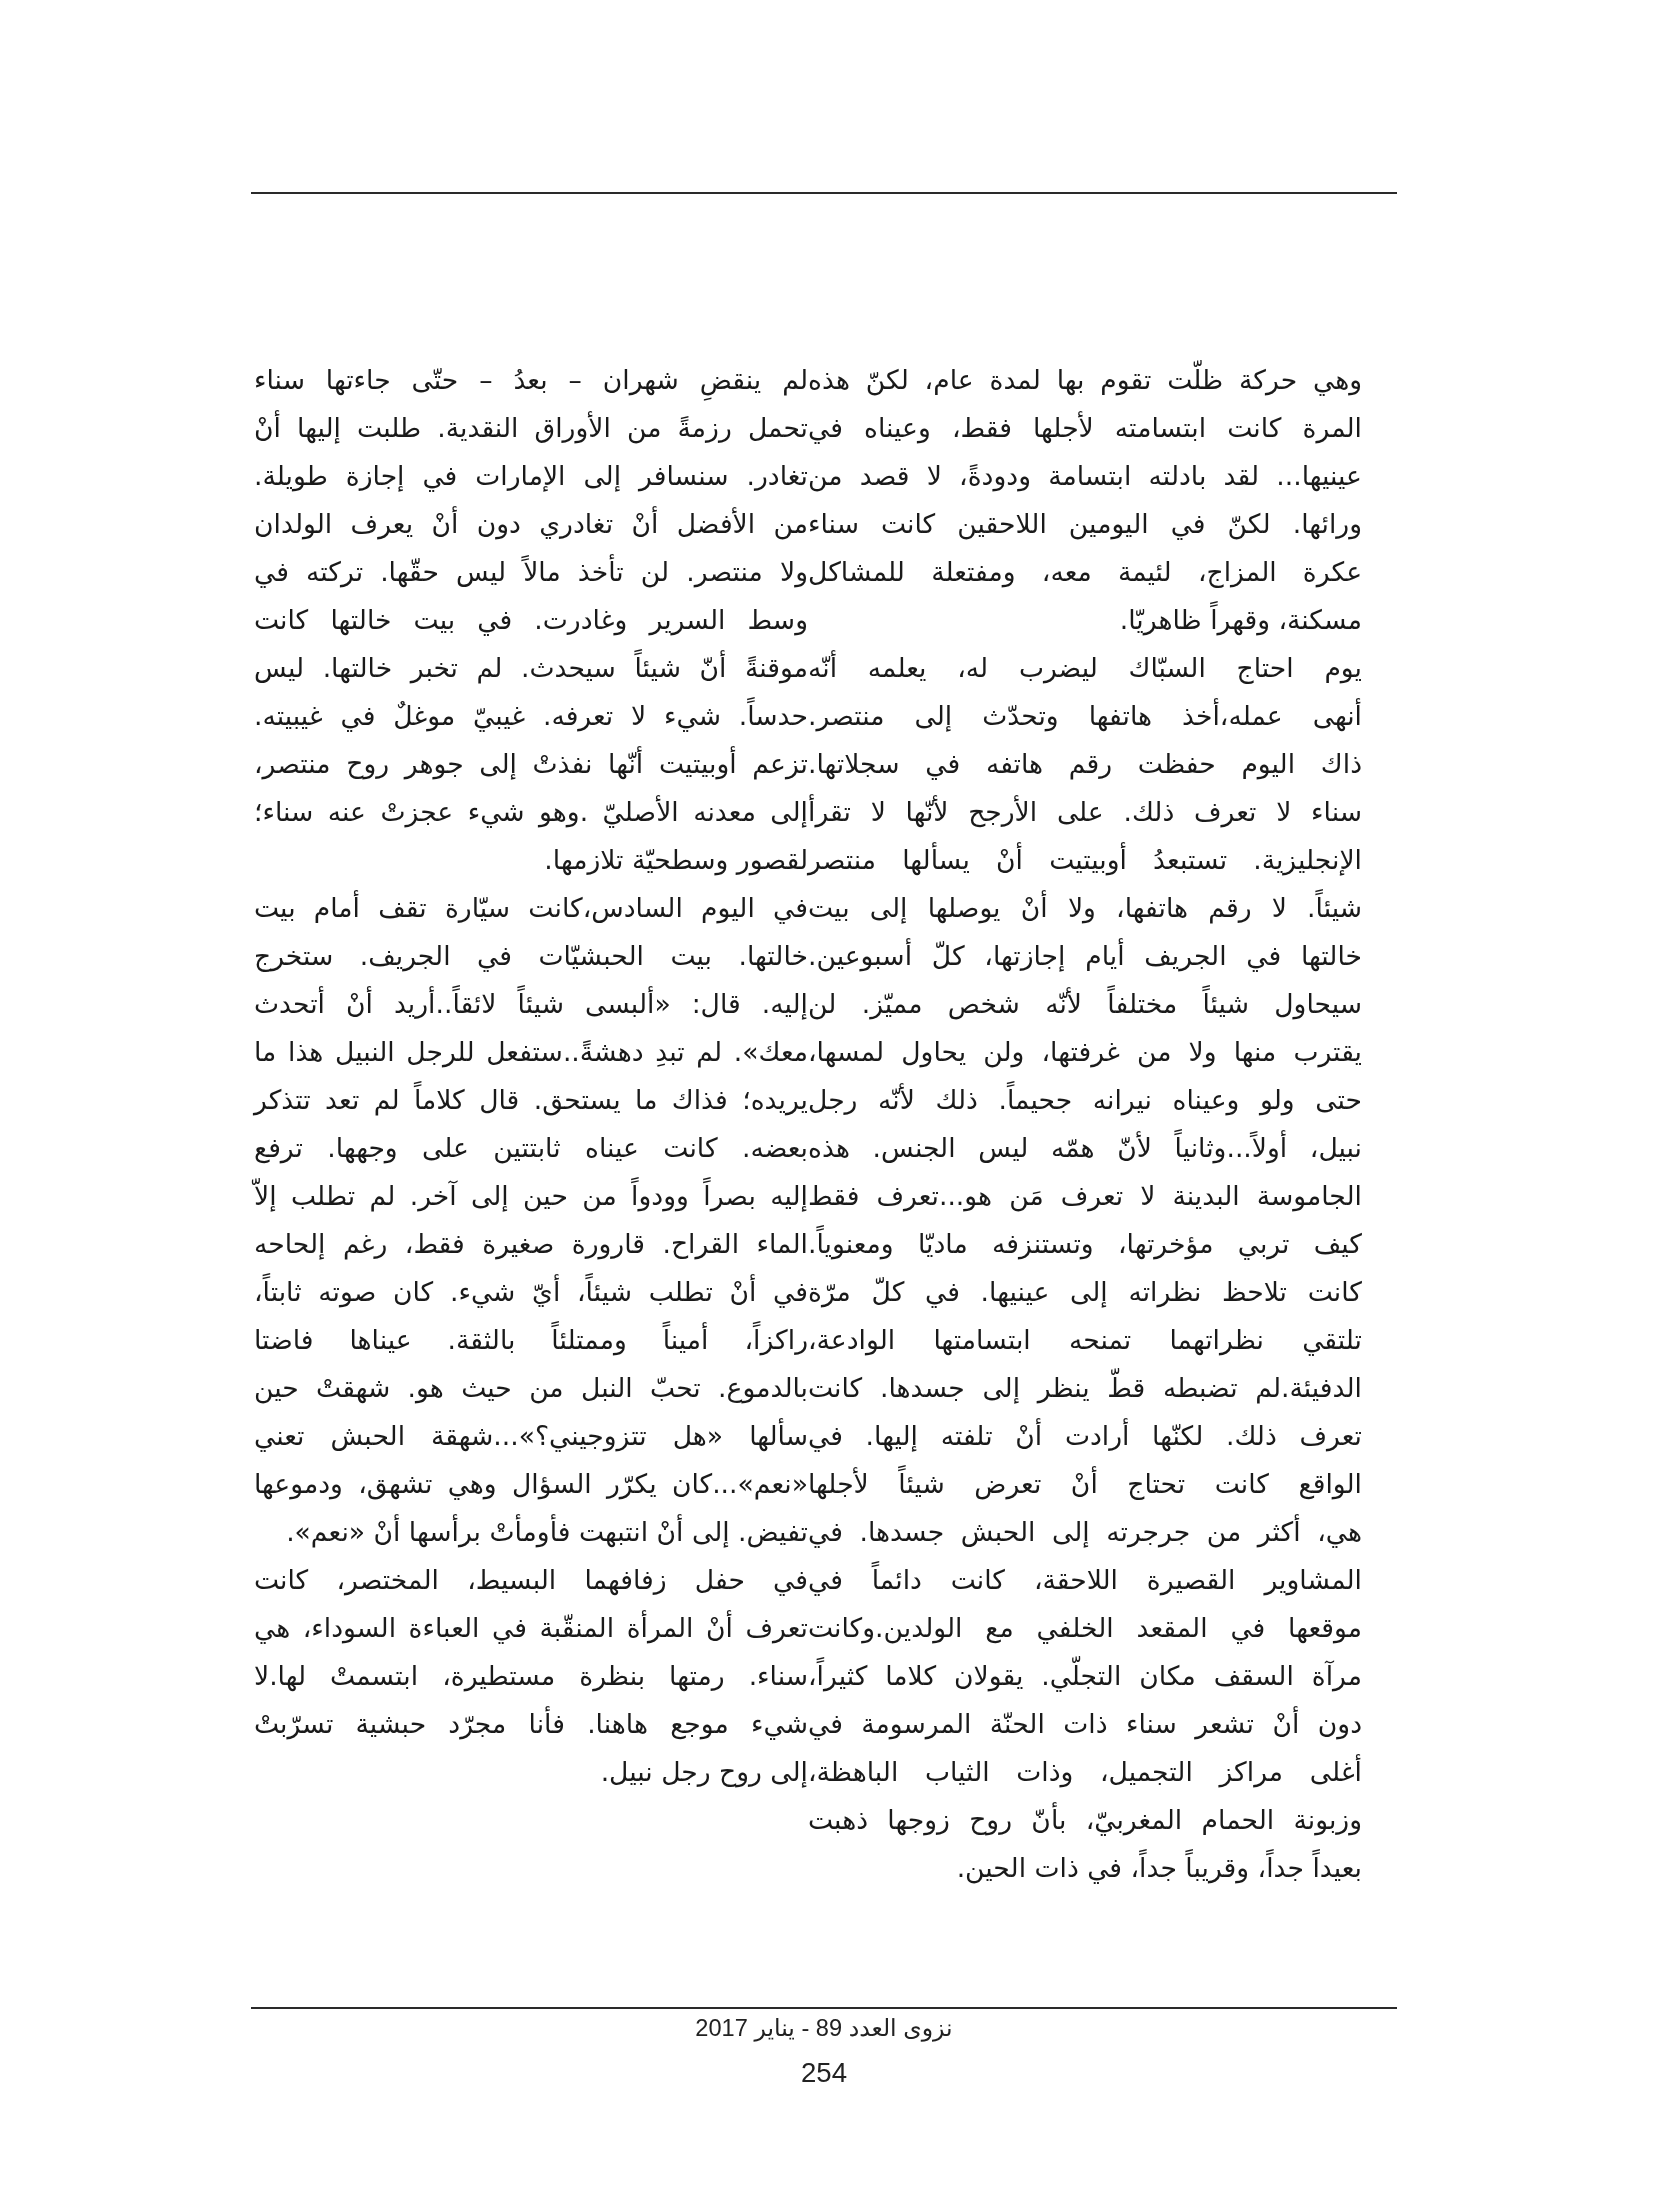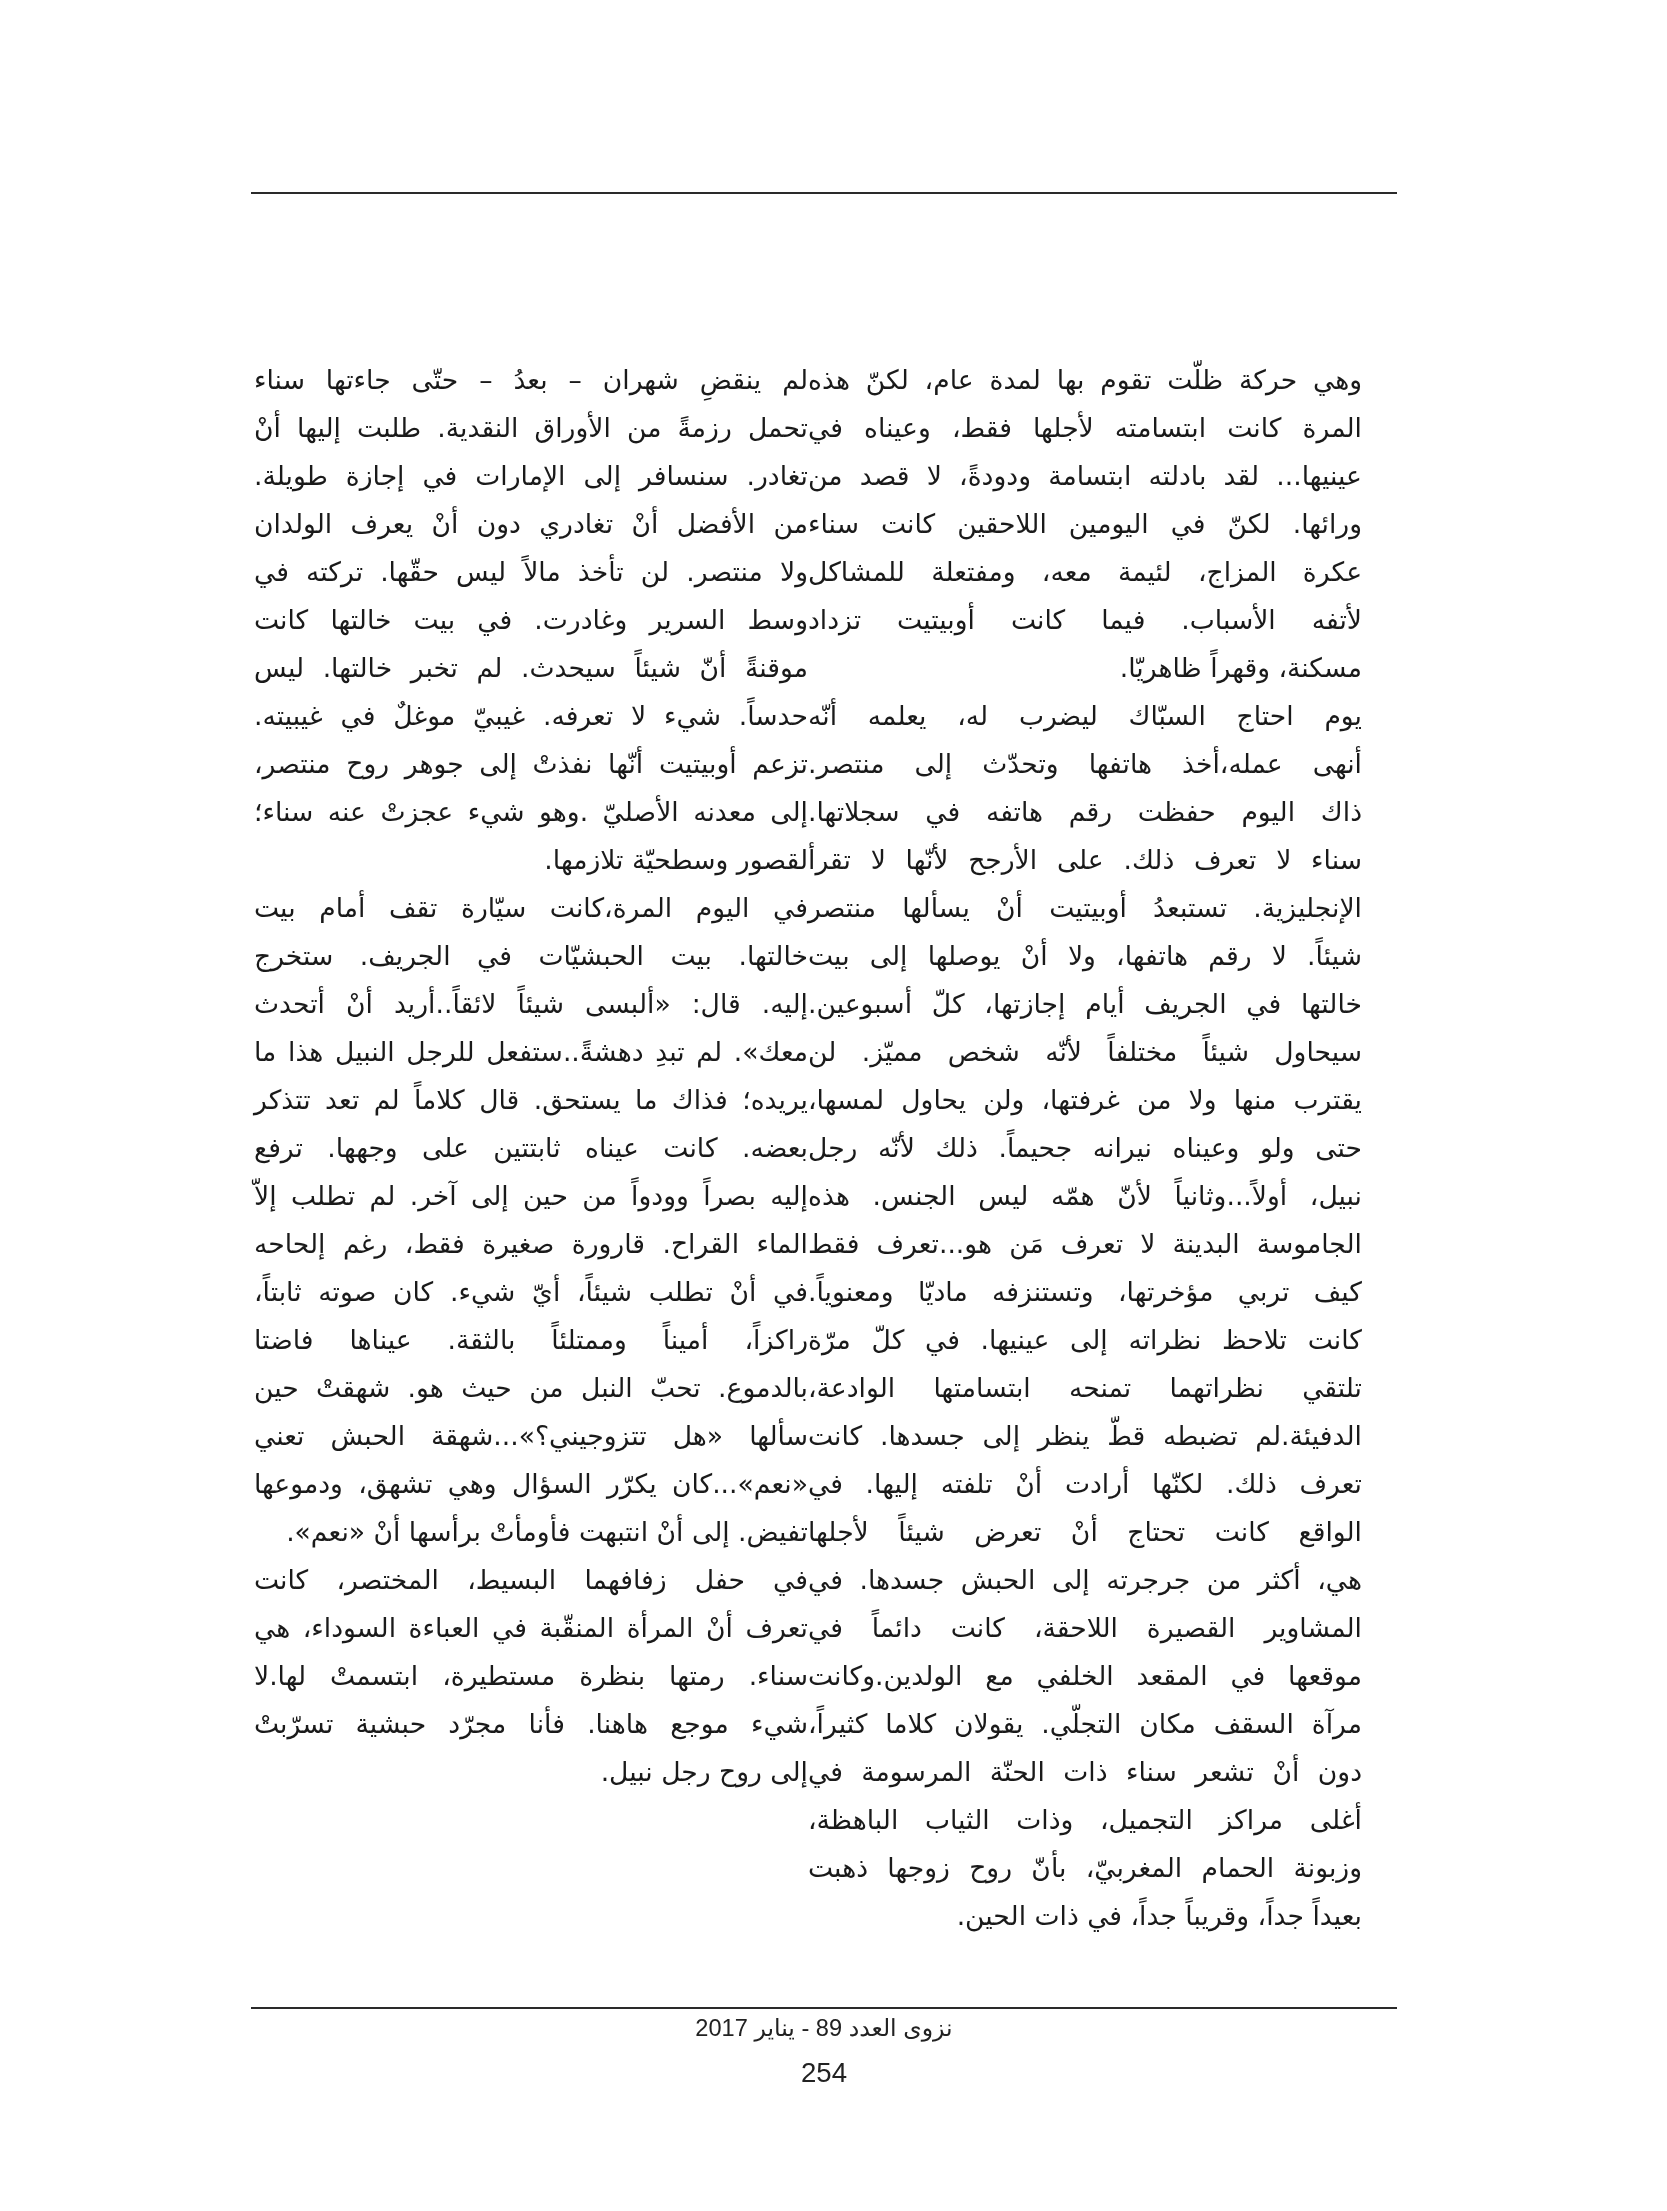--- a/index.html
+++ b/index.html
@@ -38,21 +38,20 @@
 <body>
 
 <div class="rule top"></div>
 
 <div class="column right" id="col-right">
     <span class="line">وهي حركة ظلّت تقوم بها لمدة عام، لكنّ هذه</span>
     <span class="line">المرة كانت ابتسامته لأجلها فقط، وعيناه في</span>
     <span class="line">عينيها... لقد بادلته ابتسامة ودودةً، لا قصد من</span>
     <span class="line">ورائها. لكنّ في اليومين اللاحقين كانت سناء</span>
     <span class="line">عكرة المزاج، لئيمة معه، ومفتعلة للمشاكل</span>
-    <span class="line">لأتفه الأسباب. فيما كانت أوبيتيت تزداد</span>
     <span class="line last">مسكنة، وقهراً ظاهريّا.</span>
     <span class="line">يوم احتاج السبّاك ليضرب له، يعلمه أنّه</span>
     <span class="line">أنهى عمله،أخذ هاتفها وتحدّث إلى منتصر.</span>
     <span class="line">ذاك اليوم حفظت رقم هاتفه في سجلاتها.</span>
     <span class="line">سناء لا تعرف ذلك. على الأرجح لأنّها لا تقرأ</span>
     <span class="line">الإنجليزية. تستبعدُ أوبيتيت أنْ يسألها منتصر</span>
     <span class="line">شيئاً. لا رقم هاتفها، ولا أنْ يوصلها إلى بيت</span>
     <span class="line">خالتها في الجريف أيام إجازتها، كلّ أسبوعين.</span>
     <span class="line">سيحاول شيئاً مختلفاً لأنّه شخص مميّز. لن</span>
     <span class="line">يقترب منها ولا من غرفتها، ولن يحاول لمسها،</span>
@@ -79,21 +78,21 @@
     <span class="line">تحمل رزمةً من الأوراق النقدية. طلبت إليها أنْ</span>
     <span class="line">تغادر. سنسافر إلى الإمارات في إجازة طويلة.</span>
     <span class="line">من الأفضل أنْ تغادري دون أنْ يعرف الولدان</span>
     <span class="line">ولا منتصر. لن تأخذ مالاً ليس حقّها. تركته في</span>
     <span class="line">وسط السرير وغادرت. في بيت خالتها كانت</span>
     <span class="line">موقنةً أنّ شيئاً سيحدث. لم تخبر خالتها. ليس</span>
     <span class="line">حدساً. شيء لا تعرفه. غيبيّ موغلٌ في غيبيته.</span>
     <span class="line">تزعم أوبيتيت أنّها نفذتْ إلى جوهر روح منتصر،</span>
     <span class="line">إلى معدنه الأصليّ .وهو شيء عجزتْ عنه سناء؛</span>
     <span class="line last">لقصور وسطحيّة تلازمها.</span>
-    <span class="line">في اليوم المرة،كانت سيّارة تقف أمام بيت</span>
+    <span class="line">في اليوم السادس،كانت سيّارة تقف أمام بيت</span>
     <span class="line">خالتها. بيت الحبشيّات في الجريف. ستخرج</span>
     <span class="line">إليه. قال: «ألبسى شيئاً لائقاً..أريد أنْ أتحدث</span>
     <span class="line">معك». لم تبدِ دهشةً..ستفعل للرجل النبيل هذا ما</span>
     <span class="line">يريده؛ فذاك ما يستحق. قال كلاماً لم تعد تتذكر</span>
     <span class="line">بعضه. كانت عيناه ثابتتين على وجهها. ترفع</span>
     <span class="line">إليه بصراً وودواً من حين إلى آخر. لم تطلب إلاّ</span>
     <span class="line">الماء القراح. قارورة صغيرة فقط، رغم إلحاحه</span>
     <span class="line">في أنْ تطلب شيئاً، أيّ شيء. كان صوته ثابتاً،</span>
     <span class="line">راكزاً، أميناً وممتلئاً بالثقة. عيناها فاضتا</span>
     <span class="line">بالدموع. تحبّ النبل من حيث هو. شهقتْ حين</span>

